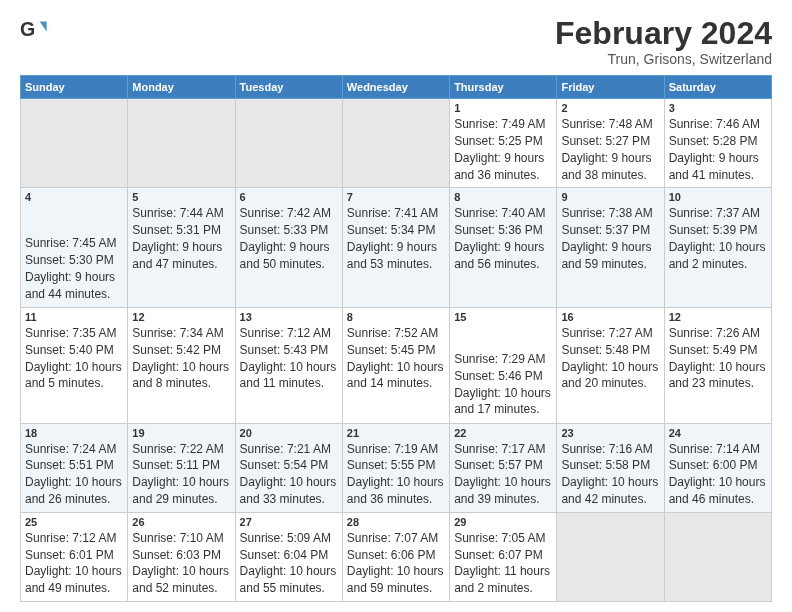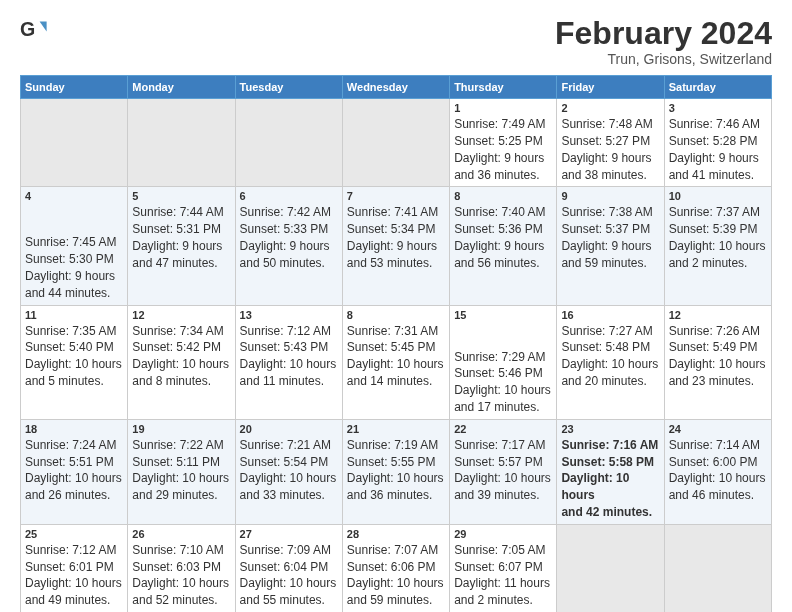--- a/index.html
+++ b/index.html
@@ -223,21 +223,21 @@
           </td>
           <td>
             <span class="day-num">13</span>
             <div class="cell-info" style="white-space: pre-line;">Sunrise: 7:12 AM
 Sunset: 5:43 PM
 Daylight: 10 hours
 and 11 minutes.</div>
           </td>
           <td>
             <span class="day-num">8</span>
-            <div class="cell-info" style="white-space: pre-line;">Sunrise: 7:31 AM
+            <div class="cell-info" style="white-space: pre-line;">Sunrise: 7:52 AM
 Sunset: 5:45 PM
 Daylight: 10 hours
 and 14 minutes.</div>
           </td>
           <td>
             <span class="day-num">15</span>
             <div class="cell-info" style="white-space: pre-line; margin-top: 28px;">Sunrise: 7:29 AM
 Sunset: 5:46 PM
 Daylight: 10 hours
 and 17 minutes.</div>
@@ -288,21 +288,21 @@
           </td>
           <td>
             <span class="day-num">22</span>
             <div class="cell-info" style="white-space: pre-line;">Sunrise: 7:17 AM
 Sunset: 5:57 PM
 Daylight: 10 hours
 and 39 minutes.</div>
           </td>
           <td>
             <span class="day-num">23</span>
-            <div class="cell-info" style="white-space: pre-line; font-weight: bold;">Sunrise: 7:16 AM
+            <div class="cell-info" style="white-space: pre-line;">Sunrise: 7:16 AM
 Sunset: 5:58 PM
 Daylight: 10 hours
 and 42 minutes.</div>
           </td>
           <td>
             <span class="day-num">24</span>
             <div class="cell-info" style="white-space: pre-line;">Sunrise: 7:14 AM
 Sunset: 6:00 PM
 Daylight: 10 hours
 and 46 minutes.</div>
@@ -318,21 +318,21 @@
           </td>
           <td>
             <span class="day-num">26</span>
             <div class="cell-info" style="white-space: pre-line;">Sunrise: 7:10 AM
 Sunset: 6:03 PM
 Daylight: 10 hours
 and 52 minutes.</div>
           </td>
           <td>
             <span class="day-num">27</span>
-            <div class="cell-info" style="white-space: pre-line;">Sunrise: 7:09 AM
+            <div class="cell-info" style="white-space: pre-line;">Sunrise: 5:09 AM
 Sunset: 6:04 PM
 Daylight: 10 hours
 and 55 minutes.</div>
           </td>
           <td>
             <span class="day-num">28</span>
             <div class="cell-info" style="white-space: pre-line;">Sunrise: 7:07 AM
 Sunset: 6:06 PM
 Daylight: 10 hours
 and 59 minutes.</div>

